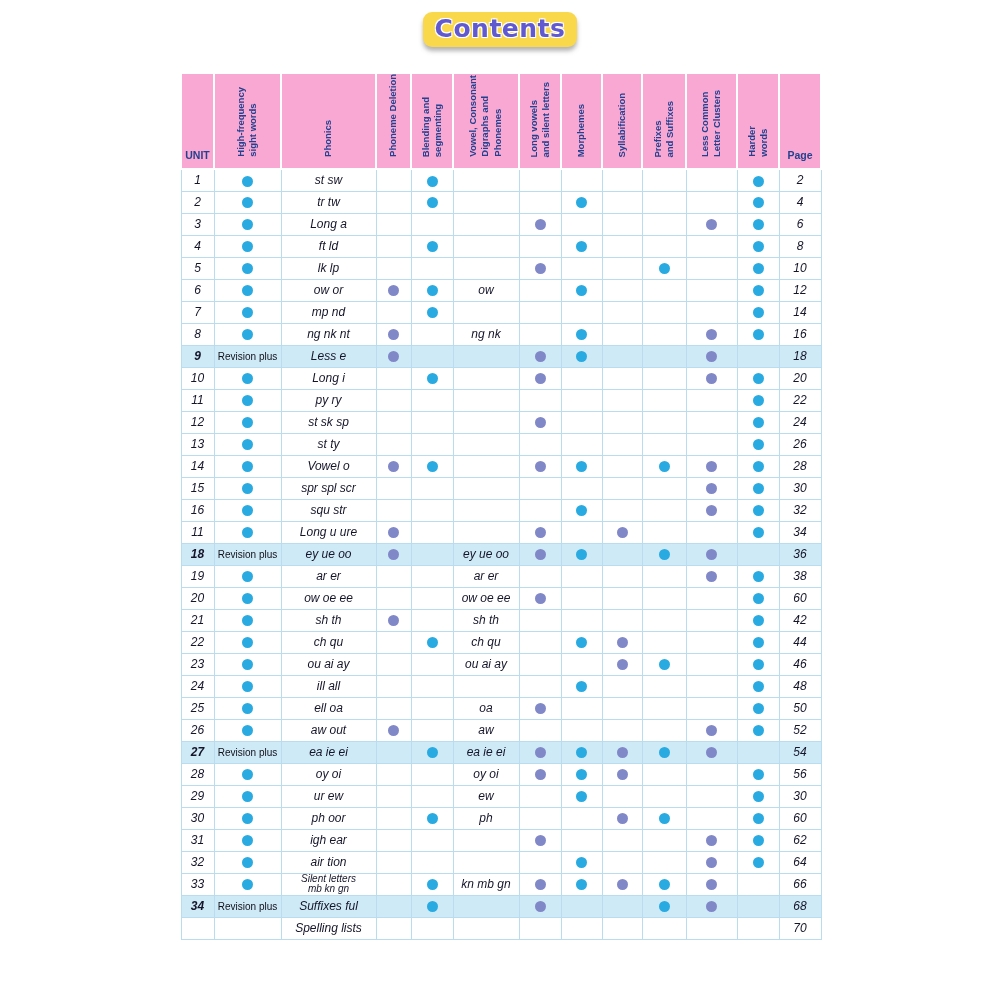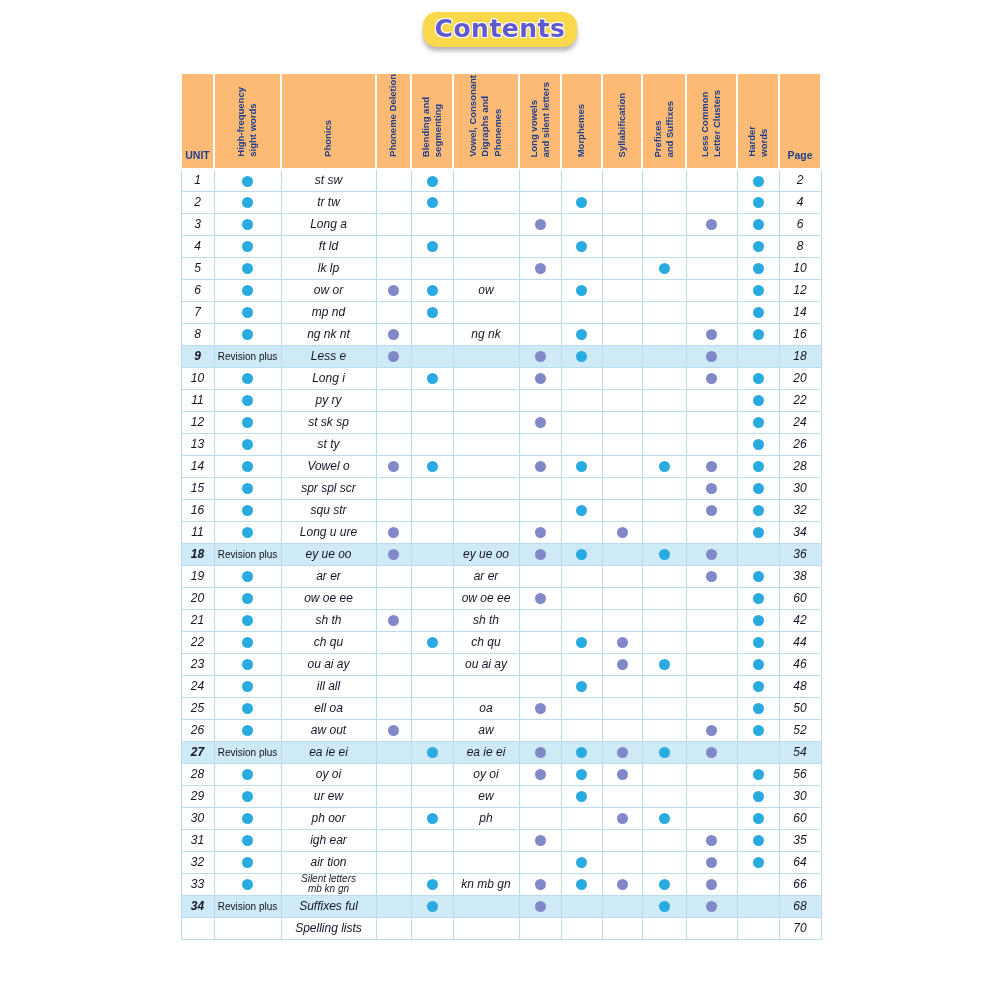--- a/index.html
+++ b/index.html
@@ -1,27 +1,27 @@
 <!DOCTYPE html>
 <html><head>
 <meta charset="utf-8">
 <style>
   *{margin:0;padding:0;box-sizing:border-box}
   html,body{width:1000px;height:1000px;background:#ffffff;font-family:"Liberation Sans",sans-serif;overflow:hidden}
   body{position:relative}
 
   
   .title-wrap{position:absolute;top:12px;left:0;width:100%;text-align:center}
-  .title-pill{display:inline-block;background:#f9d84b;border-radius:14px;padding:2px 12px 4px;box-shadow:0 4px 4px rgba(110,110,110,.5)}
+  .title-pill{display:inline-block;background:#f9d84b;border-radius:9px;padding:2px 12px 4px;box-shadow:0 4px 4px rgba(110,110,110,.5)}
   .title-text{font-family:"DejaVu Sans",sans-serif;font-size:25px;font-weight:bold;color:#6159cf;letter-spacing:.5px;
     text-shadow:-1px -1px 0 #fff,1px -1px 0 #fff,-1px 1px 0 #fff,1px 1px 0 #fff}
 
   
   table.contents{position:absolute;left:180px;top:72px;width:640px;border-collapse:collapse;table-layout:fixed}
-  thead th{background:#fdba74;border:2px solid #ffffff;color:#23418e;font-weight:bold;vertical-align:bottom;height:96px;padding:0 0 7px 0;text-align:center}
+  thead th{background:#f9a8d4;border:2px solid #ffffff;color:#23418e;font-weight:bold;vertical-align:bottom;height:96px;padding:0 0 7px 0;text-align:center}
   th.h-unit,th.h-page{font-size:10.5px}
   th.vh span{writing-mode:vertical-rl;transform:rotate(180deg);white-space:pre-line;display:inline-block;font-size:9.5px;line-height:1.3;text-align:left}
   tbody td{border:1px solid #b9dcee;height:22px;text-align:center;vertical-align:middle;color:#15152a;font-size:12px;padding:0;background:#fff}
   td.c-unit,td.c-page{font-style:italic}
   td.c-phon,td.c-vowel{font-style:italic;white-space:pre-line;line-height:1.05}
   td.two-line{font-size:10px}
   td.rev{font-weight:normal;font-style:normal;font-size:10px;color:#101018}
   tr.hl td{background:#cfeaf7}
   tr.hl td.c-unit{font-weight:bold}
   .dot{display:inline-block;width:11px;height:11px;border-radius:50%;vertical-align:middle}
@@ -533,21 +533,21 @@
         <td class="c-phon">igh ear</td>
         <td class="c-dot"></td>
         <td class="c-dot"></td>
         <td class="c-vowel"></td>
         <td class="c-dot"><span class="dot purple"></span></td>
         <td class="c-dot"></td>
         <td class="c-dot"></td>
         <td class="c-dot"></td>
         <td class="c-dot"><span class="dot purple"></span></td>
         <td class="c-dot"><span class="dot cyan"></span></td>
-        <td class="c-page">35</td>
+        <td class="c-page">62</td>
       </tr>
       <tr>
         <td class="c-unit">32</td>
         <td class="c-sight"><span class="dot cyan"></span></td>
         <td class="c-phon">air tion</td>
         <td class="c-dot"></td>
         <td class="c-dot"></td>
         <td class="c-vowel"></td>
         <td class="c-dot"></td>
         <td class="c-dot"><span class="dot cyan"></span></td>

